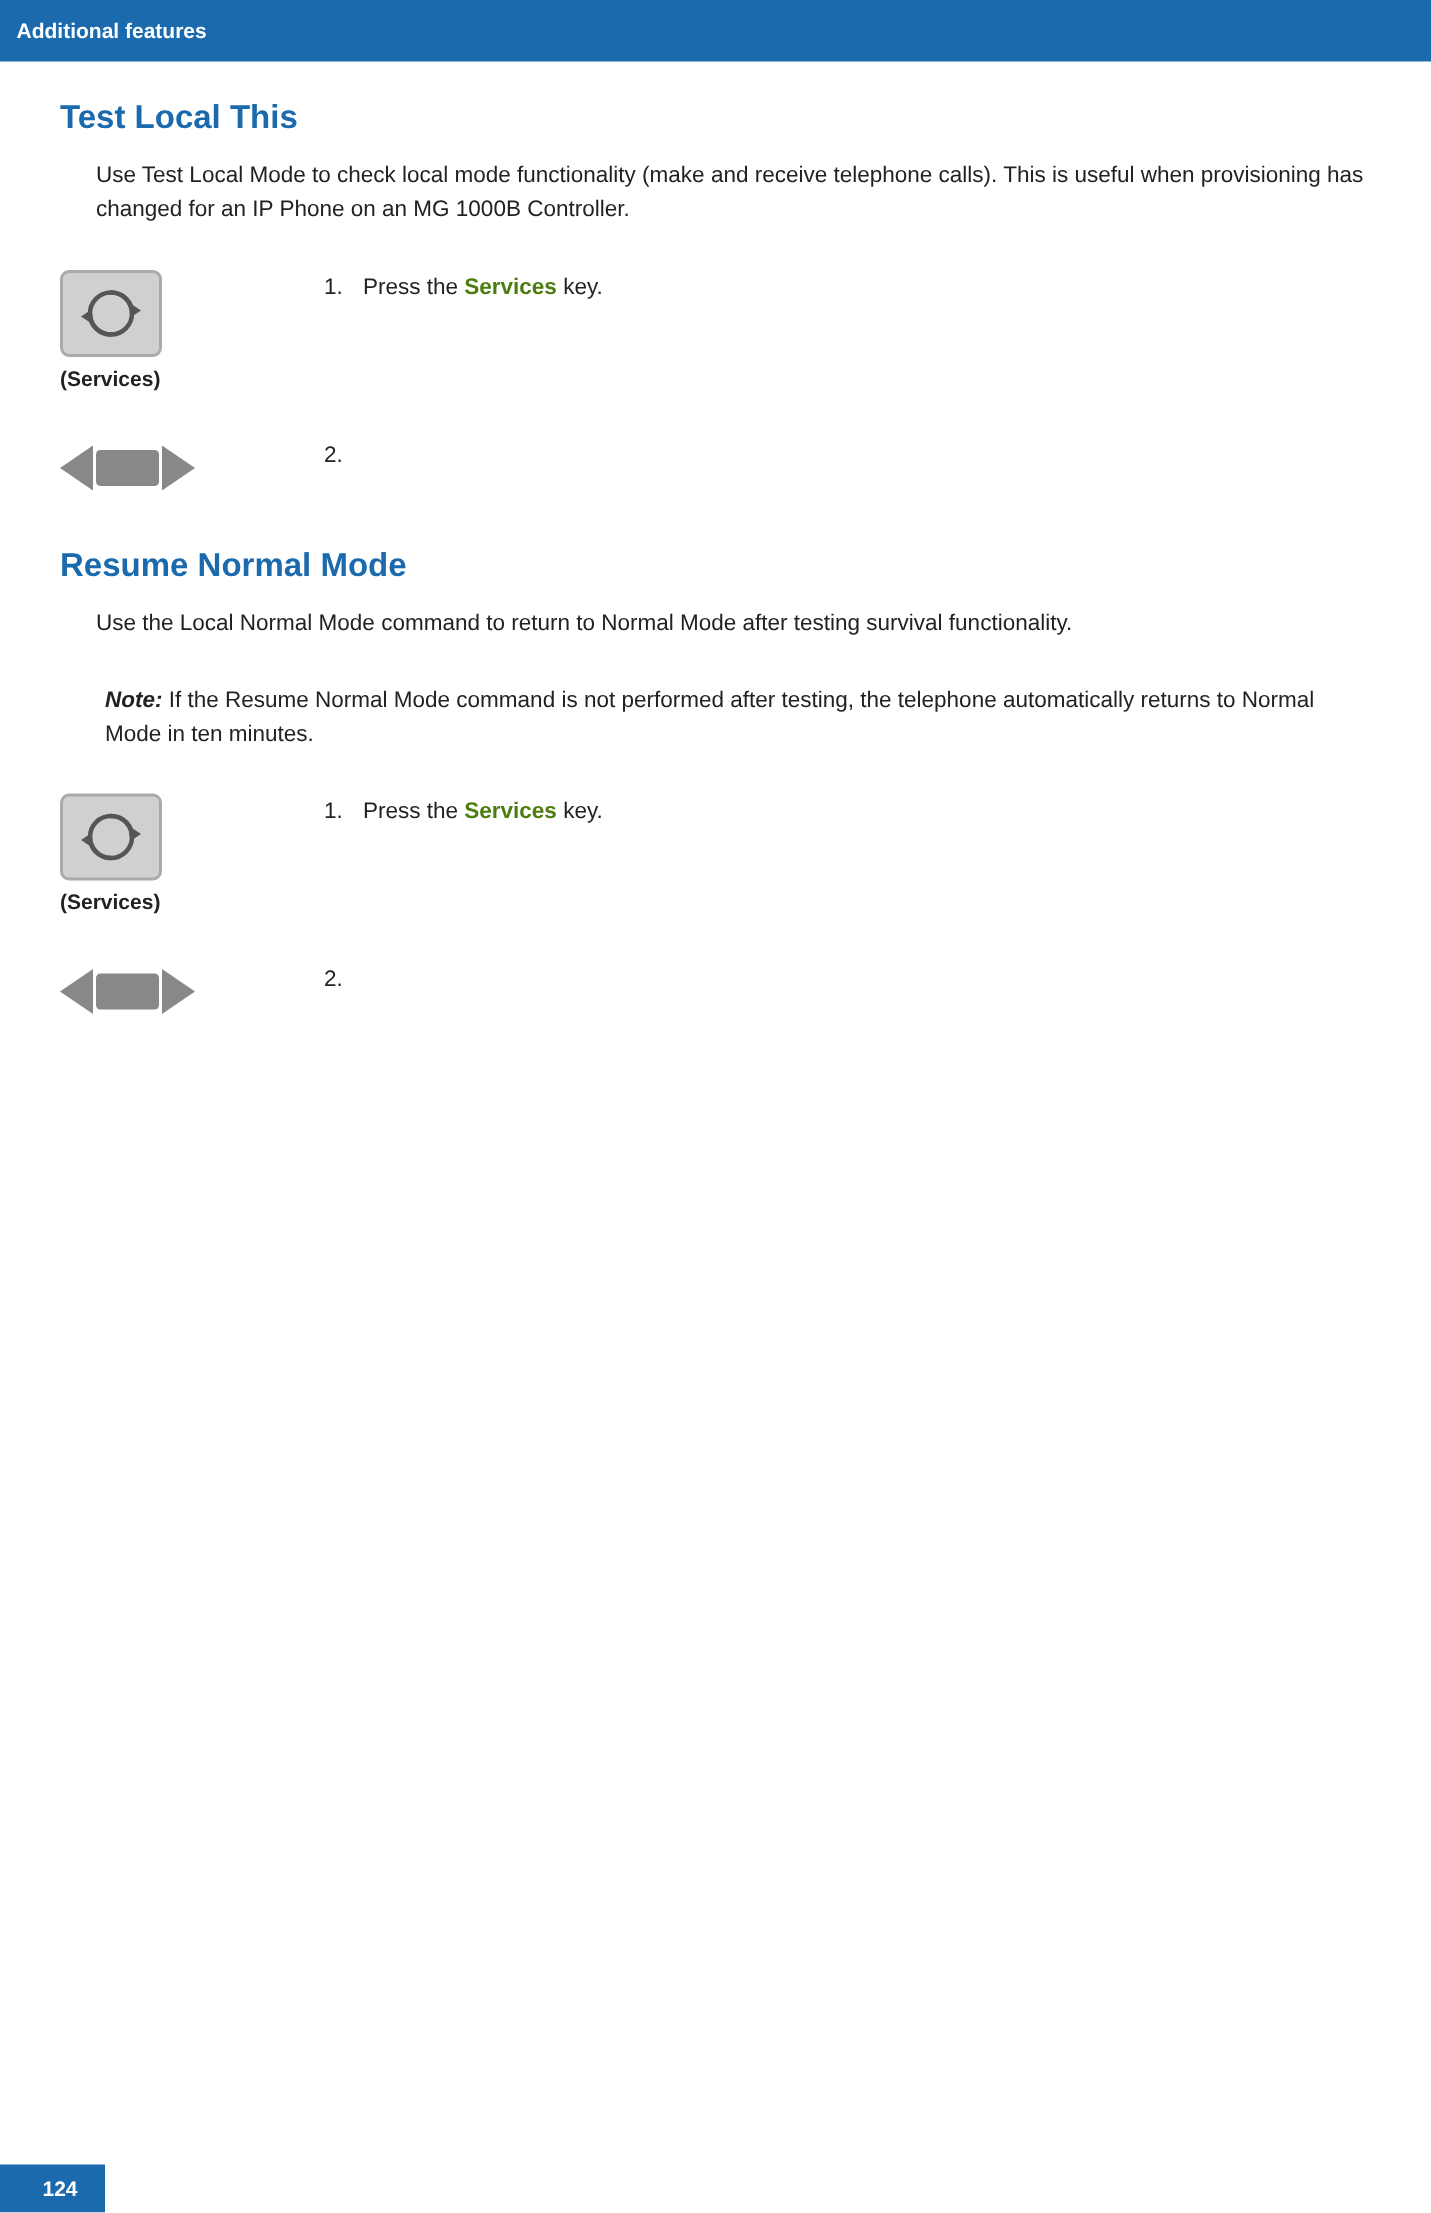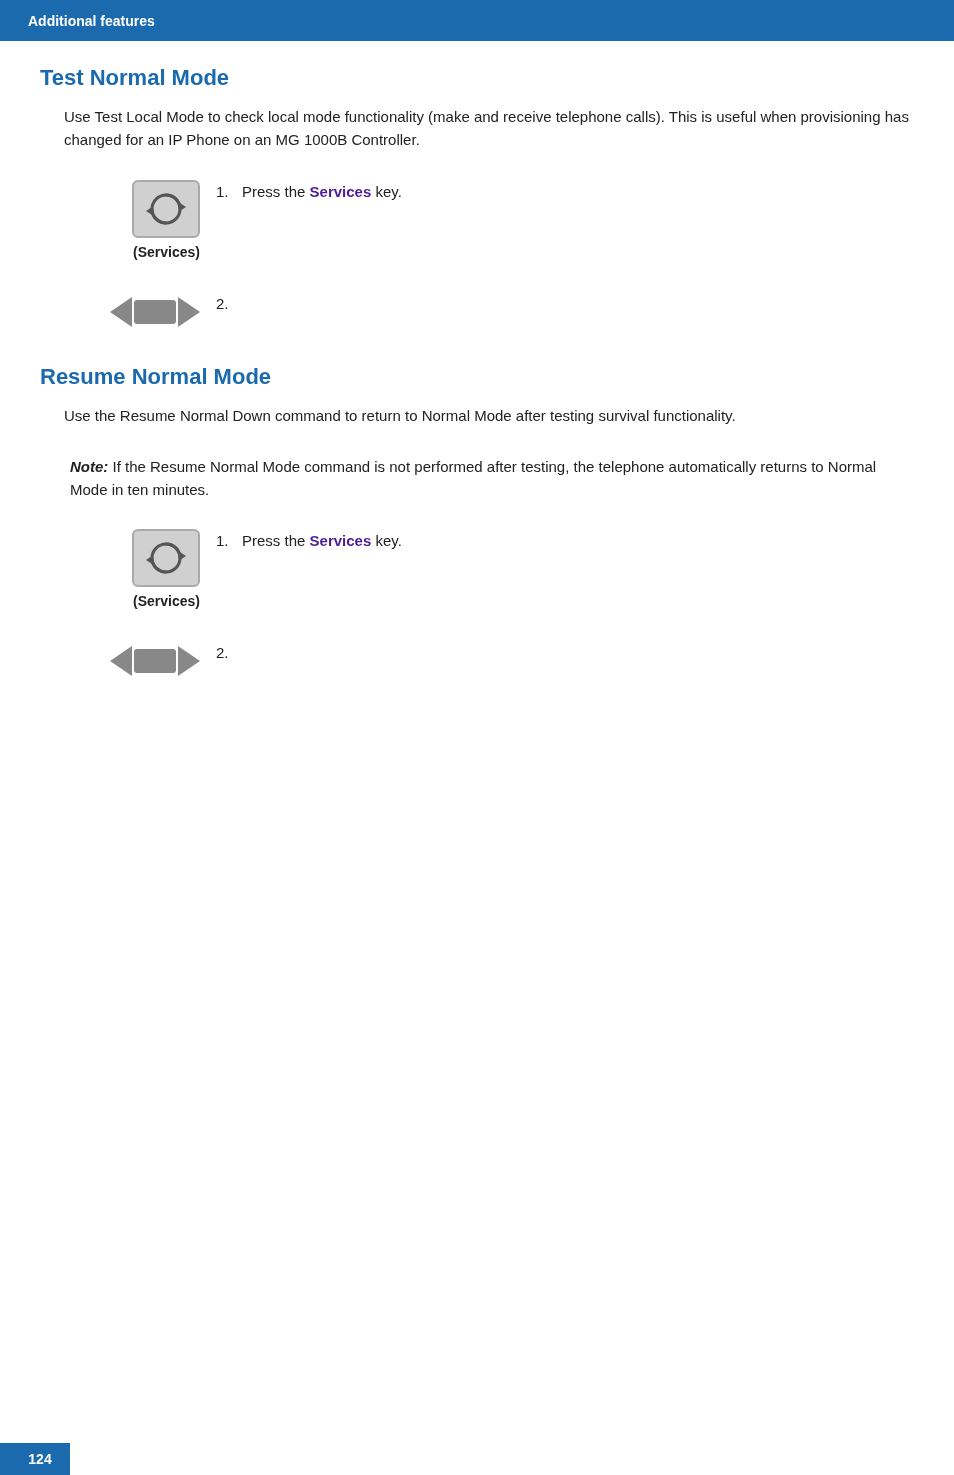--- a/index.html
+++ b/index.html
@@ -10,21 +10,21 @@
       background: #ffffff;
       font-family: Arial, Helvetica, sans-serif;
       font-size: 15px;
       color: #222;
       position: relative;
     }
 
     
     .header-bar {
       background: #1a6aad;
-      padding: 12px 28px;
+      padding: 12px 11px;
       margin-bottom: 24px;
     }
     .header-bar span {
       color: #ffffff;
       font-weight: bold;
       font-size: 14px;
     }
 
     
     .page-number {
@@ -69,40 +69,40 @@
       display: flex;
       align-items: flex-start;
       margin-bottom: 32px;
     }
 
     .step-icon {
       width: 160px;
       min-width: 160px;
       display: flex;
       flex-direction: column;
-      align-items: flex-end;
+      align-items: flex-start;
       justify-content: center;
     }
 
     .step-text {
       flex: 1;
       padding-left: 16px;
       font-size: 15px;
       line-height: 1.55;
       display: flex;
       align-items: flex-start;
     }
 
     .step-number {
       min-width: 26px;
       font-size: 15px;
     }
 
     .blue-bold {
-      color: #4c1d95;
+      color: #4d7c0f;
       font-weight: bold;
     }
 
     
     .services-icon {
       width: 68px;
       height: 58px;
       background: #d0d0d0;
       border-radius: 6px;
       display: flex;
@@ -168,21 +168,21 @@
 </head>
 <body>
 
 <div class="header-bar">
   <span>Additional features</span>
 </div>
 
 <div class="content">
 
   <div class="section-divider">
-    <h2 class="section-title">Test Normal Mode</h2>
+    <h2 class="section-title">Test Local This</h2>
     <p class="section-desc">Use Test Local Mode to check local mode functionality (make and receive telephone calls). This is useful when provisioning has changed for an IP Phone on an MG 1000B Controller.</p>
 
     <div class="steps-container">
 
       <div class="step-row">
         <div class="step-icon">
           <div class="services-icon">
             <svg width="44" height="40" viewBox="0 0 44 40">
 
               <circle cx="22" cy="20" r="14" fill="none" stroke="#555" stroke-width="3"></circle>
@@ -219,21 +219,21 @@
           <span class="step-number">2.</span>
         </div>
       </div>
 
 
     </div>
   </div>
 
   <div class="section-divider">
     <h2 class="section-title">Resume Normal Mode</h2>
-    <p class="section-desc">Use the Resume Normal Down command to return to Normal Mode after testing survival functionality.</p>
+    <p class="section-desc">Use the Local Normal Mode command to return to Normal Mode after testing survival functionality.</p>
 
     <div class="note-block">
       <em>Note:</em><span> If the Resume Normal Mode command is not performed after testing, the telephone automatically returns to Normal Mode in ten minutes.</span>
     </div>
 
     <div class="steps-container">
 
       <div class="step-row">
         <div class="step-icon">
           <div class="services-icon">

